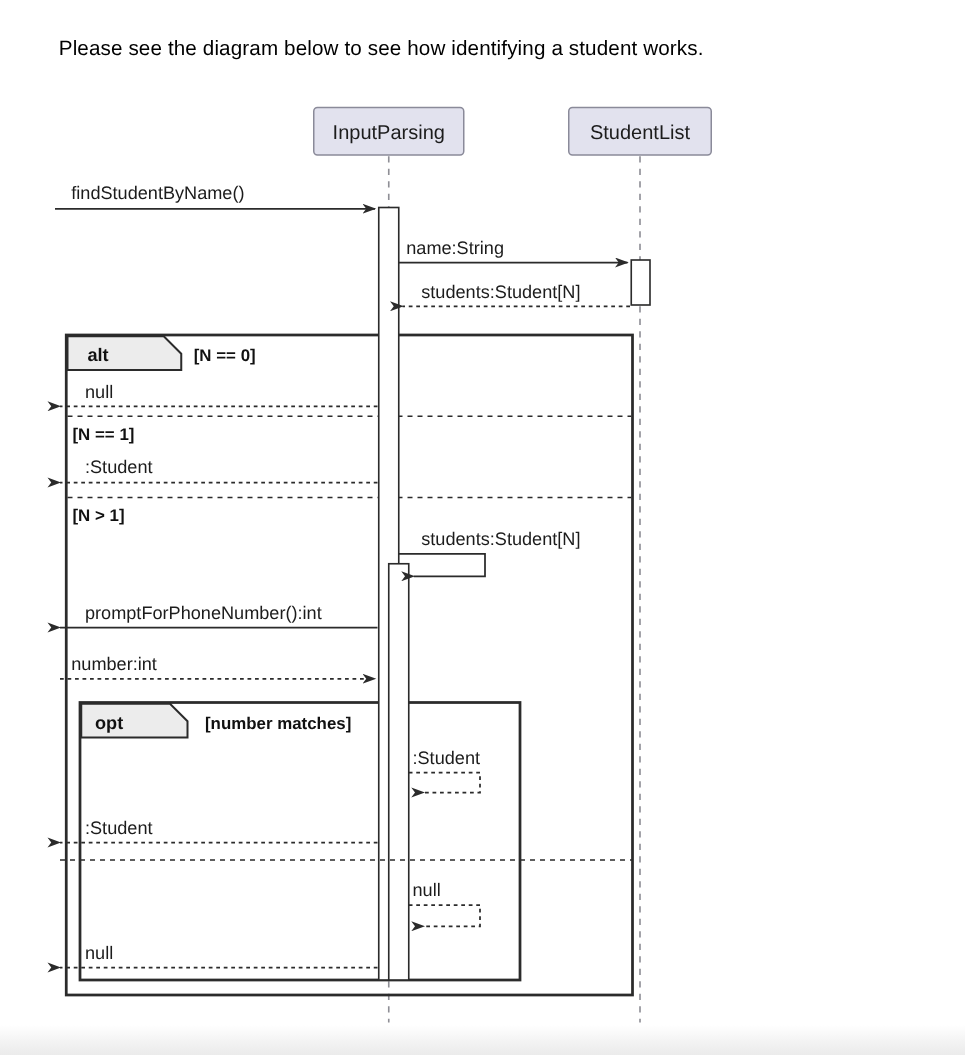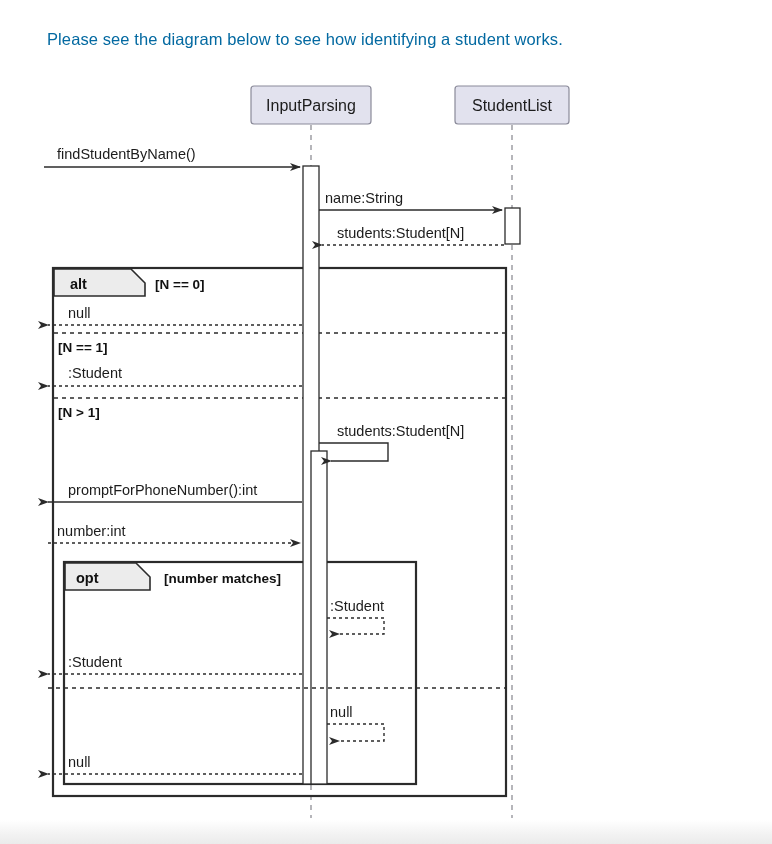--- a/index.html
+++ b/index.html
@@ -12,21 +12,21 @@
     height: 844px;
     position: relative;
     font-family: "Liberation Sans", sans-serif;
     overflow: hidden;
   }
   #intro-text {
     position: absolute;
     left: 47px;
     top: 30px;
     font-size: 16.5px;
-    color: #0369a1;
+    color: #000000;
     letter-spacing: 0.1px;
     white-space: nowrap;
   }
   #diagram-wrap {
     position: absolute;
     left: 0;
     top: 0;
     width: 691px;
     height: 844px;
   }

